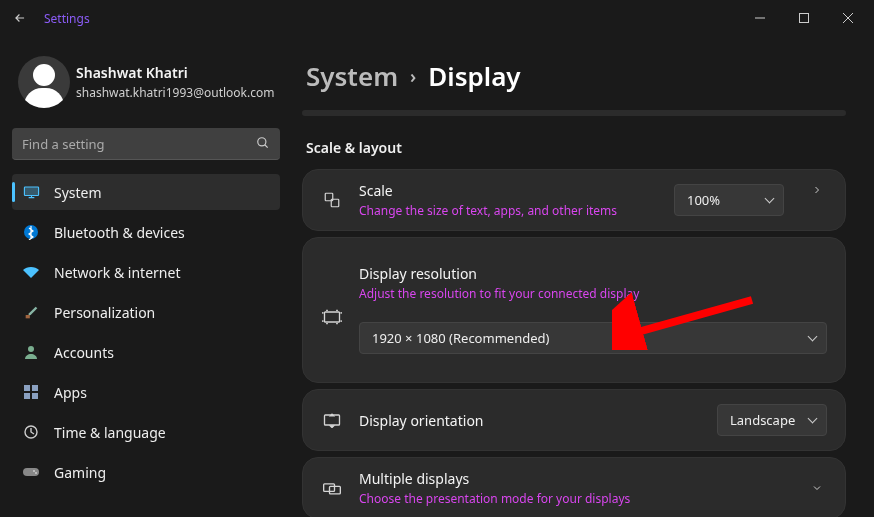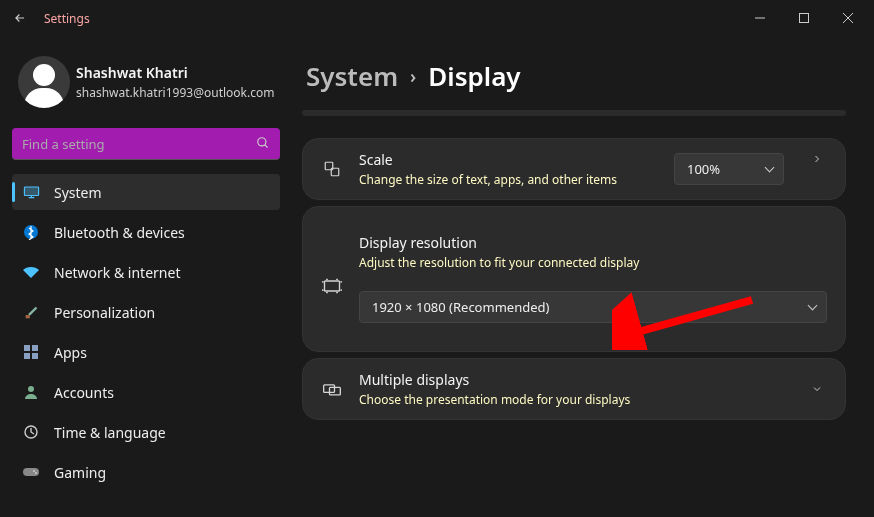--- a/index.html
+++ b/index.html
@@ -1,51 +1,51 @@
 <!DOCTYPE html>
 <html><head>
   <meta charset="utf-8">
   <style>
     * { margin:0; padding:0; box-sizing:border-box; font-family:"Segoe UI",system-ui,sans-serif; }
     body { width:874px; height:517px; background:#1a1a1a; color:#fff; overflow:hidden; display:flex; flex-direction:column; }
     .titlebar { height:36px; display:flex; align-items:center; padding:0 4px; }
     .tb-back { width:32px; height:32px; display:flex; align-items:center; justify-content:center; color:#ccc; }
-    .tb-title { margin-left:8px; font-size:12px; color:#fca5a5; }
+    .tb-title { margin-left:8px; font-size:12px; color:#8b5cf6; }
     .tb-spacer { flex:1; }
     .tb-btn { width:44px; height:32px; display:flex; align-items:center; justify-content:center; color:#ccc; }
     .app-body { flex:1; display:flex; overflow:hidden; }
     .sidebar { width:292px; padding:12px 12px 0 12px; display:flex; flex-direction:column; overflow:hidden; }
     .profile { display:flex; align-items:center; gap:6px; padding:8px 4px 14px 6px; }
     .avatar { width:52px; height:52px; border-radius:50%; background:#3a3a3a; position:relative; overflow:hidden; }
     .avatar::before { content:""; position:absolute; width:22px; height:22px; border-radius:50%; background:#fff; top:8px; left:15px; }
     .avatar::after { content:""; position:absolute; width:40px; height:28px; border-radius:18px 18px 0 0; background:#fff; bottom:-8px; left:6px; }
     .profile-name { font-size:14px; font-weight:600; color:#f4f4f4; }
     .profile-email { font-size:12px; color:#d0d0d0; margin-top:2px; }
     .search { position:relative; margin:6px 0 14px 0; }
-    .search input { width:100%; height:32px; background:#a21caf; border:none; border-bottom:1px solid #555; border-radius:4px; padding:0 34px 0 10px; color:#ccc; font-size:13px; }
+    .search input { width:100%; height:32px; background:#404040; border:none; border-bottom:1px solid #555; border-radius:4px; padding:0 34px 0 10px; color:#ccc; font-size:13px; }
     .search input::placeholder{color:#aaa;}
     .search-icon { position:absolute; right:10px; top:8px; color:#ccc; }
     .nav { flex:1; overflow-y:auto; }
     .nav-item { display:flex; align-items:center; gap:14px; height:36px; padding:0 10px; border-radius:4px; font-size:14px; color:#eee; margin-bottom:4px; position:relative; }
     .nav-item.active { background:#2d2d2d; }
     .nav-item.active::before { content:""; position:absolute; left:0; top:8px; bottom:8px; width:3px; background:#4cc2ff; border-radius:2px; }
     .nav-icon { width:18px; display:flex; justify-content:center; font-size:14px; }
     .main { flex:1; padding:22px 28px 0 10px; overflow-y:auto; }
     .breadcrumb { display:flex; align-items:center; gap:12px; font-size:26px; font-weight:600; margin-bottom:16px; padding-left:4px; }
     .crumb-parent { color:#bbb; }
     .crumb-sep { color:#bbb; font-size:18px; }
     .crumb-current { color:#fff; }
     .divbar { height:6px; background:#2b2b2b; border-radius:3px; margin-bottom:22px; }
     .section-title { font-size:14px; font-weight:600; color:#f0f0f0; margin:0 0 12px 4px; }
     .card { background:#2b2b2b; border:1px solid #333; border-radius:16px; margin-bottom:6px; padding:0 18px; }
     .row { display:flex; align-items:center; min-height:60px; gap:16px;}
     .row-icon { width:22px; display:flex; justify-content:center; color:#d5d5d5; }
     .row-body { flex:1; padding:10px 0; }
     .row-title { font-size:14px; color:#f4f4f4; }
-    .row-sub { font-size:12px; color:#fef9c3; margin-top:2px; }
+    .row-sub { font-size:12px; color:#d946ef; margin-top:2px; }
     .control { display:flex; align-items:flex-start; gap:23px; }
     .select { background:#373737; border:1px solid #444; border-radius:4px; height:32px; padding:0 30px 0 12px; font-size:13px; color:#eee; display:flex; align-items:center; position:relative; min-width:110px;}
     .select.wide { min-width:200px; }
     .select::after { content:""; position:absolute; right:10px; top:13px; width:6px; height:6px; border-right:1.5px solid #ccc; border-bottom:1.5px solid #ccc; transform:rotate(45deg); margin-top:-3px;}
     .chev-btn { width:20px; color:#ccc; display:flex; justify-content:center;}
     .card.tall .row { align-items:center; padding:16px 0 18px;}
     .card.tall .row-icon { margin-top:16px; }
     .resolution-select-row { margin-top:20px;}
     .expand-btn { width:20px; color:#ccc; display:flex; justify-content:center;}
     .arrow-annot{ position:absolute; left:612px; top:290px; pointer-events:none;}
@@ -128,40 +128,40 @@
           <span class="nav-icon">
             <svg width="15" height="15" viewBox="0 0 18 18">
               <path d="M14 2l2 2-8 8-3 1 1-3z" fill="#88b5a5"></path>
               <rect x="2" y="12" width="5" height="4" fill="#a06540"></rect>
             </svg>
           </span>
           <span>Personalization</span>
         </div>
         <div class="nav-item">
           <span class="nav-icon">
+            <svg width="14" height="14" viewBox="0 0 14 14" fill="#7aae8f">
+              <circle cx="7" cy="4" r="3"></circle>
+              <path d="M1 14c0-3 3-5 6-5s6 2 6 5z"></path>
+            </svg>
+          </span>
+          <span>Accounts</span>
+        </div>
+        <div class="nav-item">
+          <span class="nav-icon">
             <svg width="14" height="14" viewBox="0 0 14 14" fill="#8aa0c0">
               <rect width="6" height="6"></rect>
               <rect x="8" width="6" height="6"></rect>
               <rect y="8" width="6" height="6"></rect>
               <rect x="8" y="8" width="6" height="6"></rect>
             </svg>
           </span>
           <span>Apps</span>
         </div>
         <div class="nav-item">
           <span class="nav-icon">
-            <svg width="14" height="14" viewBox="0 0 14 14" fill="#7aae8f">
-              <circle cx="7" cy="4" r="3"></circle>
-              <path d="M1 14c0-3 3-5 6-5s6 2 6 5z"></path>
-            </svg>
-          </span>
-          <span>Accounts</span>
-        </div>
-        <div class="nav-item">
-          <span class="nav-icon">
             <svg width="14" height="14" viewBox="0 0 14 14" fill="none" stroke="#ccc" stroke-width="1.4">
               <circle cx="7" cy="7" r="6"></circle>
               <path d="M7 3v4l3 2"></path>
             </svg>
           </span>
           <span>Time &amp; language</span>
         </div>
         <div class="nav-item">
           <span class="nav-icon">
             <svg width="16" height="12" viewBox="0 0 16 12" fill="#888">
@@ -177,20 +177,21 @@
 
   <div class="main">
     <div class="breadcrumb">
       <span class="crumb-parent">System</span>
       <span class="crumb-sep">›</span>
       <span class="crumb-current">Display</span>
     </div>
 
     <div class="divbar"></div>
 
+    <div class="section-title">Scale &amp; layout</div>
 
     <div class="card">
       <div class="row">
         <div class="row-icon">
           <svg width="18" height="18" viewBox="0 0 24 24" fill="none" stroke="currentColor" stroke-width="1.6">
               <rect x="3" y="3" width="10" height="10" rx="1"></rect>
               <rect x="11" y="11" width="10" height="10" rx="1"></rect>
             </svg>
         </div>
         <div class="row-body">
@@ -224,20 +225,38 @@
           <div class="row-sub">Adjust the resolution to fit your connected display</div>
           <div class="resolution-select-row">
             <div class="select wide">
                 <span>1920 × 1080 (Recommended)</span>
               </div>
           </div>
         </div>
       </div>
     </div>
 
+    <div class="card">
+      <div class="row">
+        <div class="row-icon">
+          <svg width="20" height="16" viewBox="0 0 24 18" fill="none" stroke="currentColor" stroke-width="1.6">
+              <rect x="3" y="3" width="18" height="12" rx="1"></rect>
+              <path d="m12 2-2 2h4zM10 16h4l-2 2z" fill="currentColor"></path>
+            </svg>
+        </div>
+        <div class="row-body">
+          <div class="row-title">Display orientation</div>
+        </div>
+        <div class="control">
+          <div class="select">
+              <span>Landscape</span>
+            </div>
+        </div>
+      </div>
+    </div>
 
     <div class="card">
       <div class="row">
         <div class="row-icon">
           <svg width="20" height="16" viewBox="0 0 24 18" fill="none" stroke="currentColor" stroke-width="1.6">
               <rect x="2" y="4" width="13" height="9" rx="1"></rect>
               <rect x="9" y="7" width="13" height="9" rx="1"></rect>
             </svg>
         </div>
         <div class="row-body">

